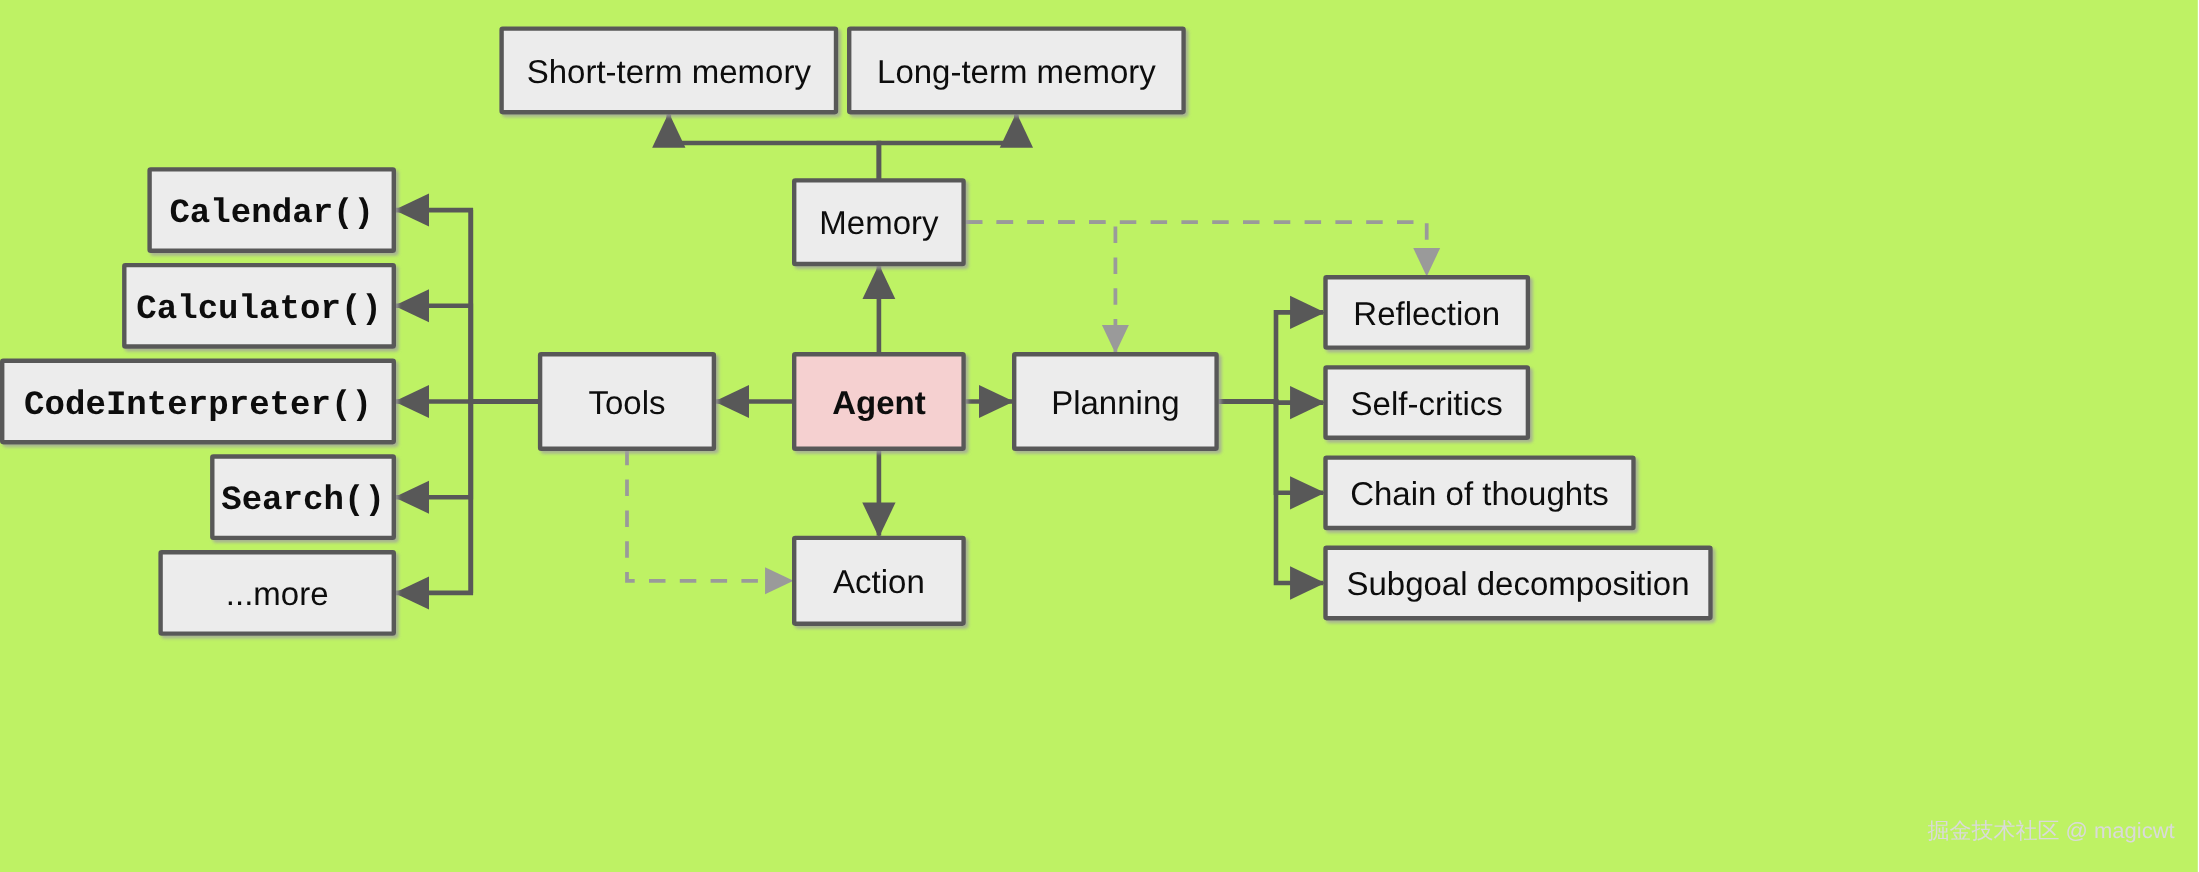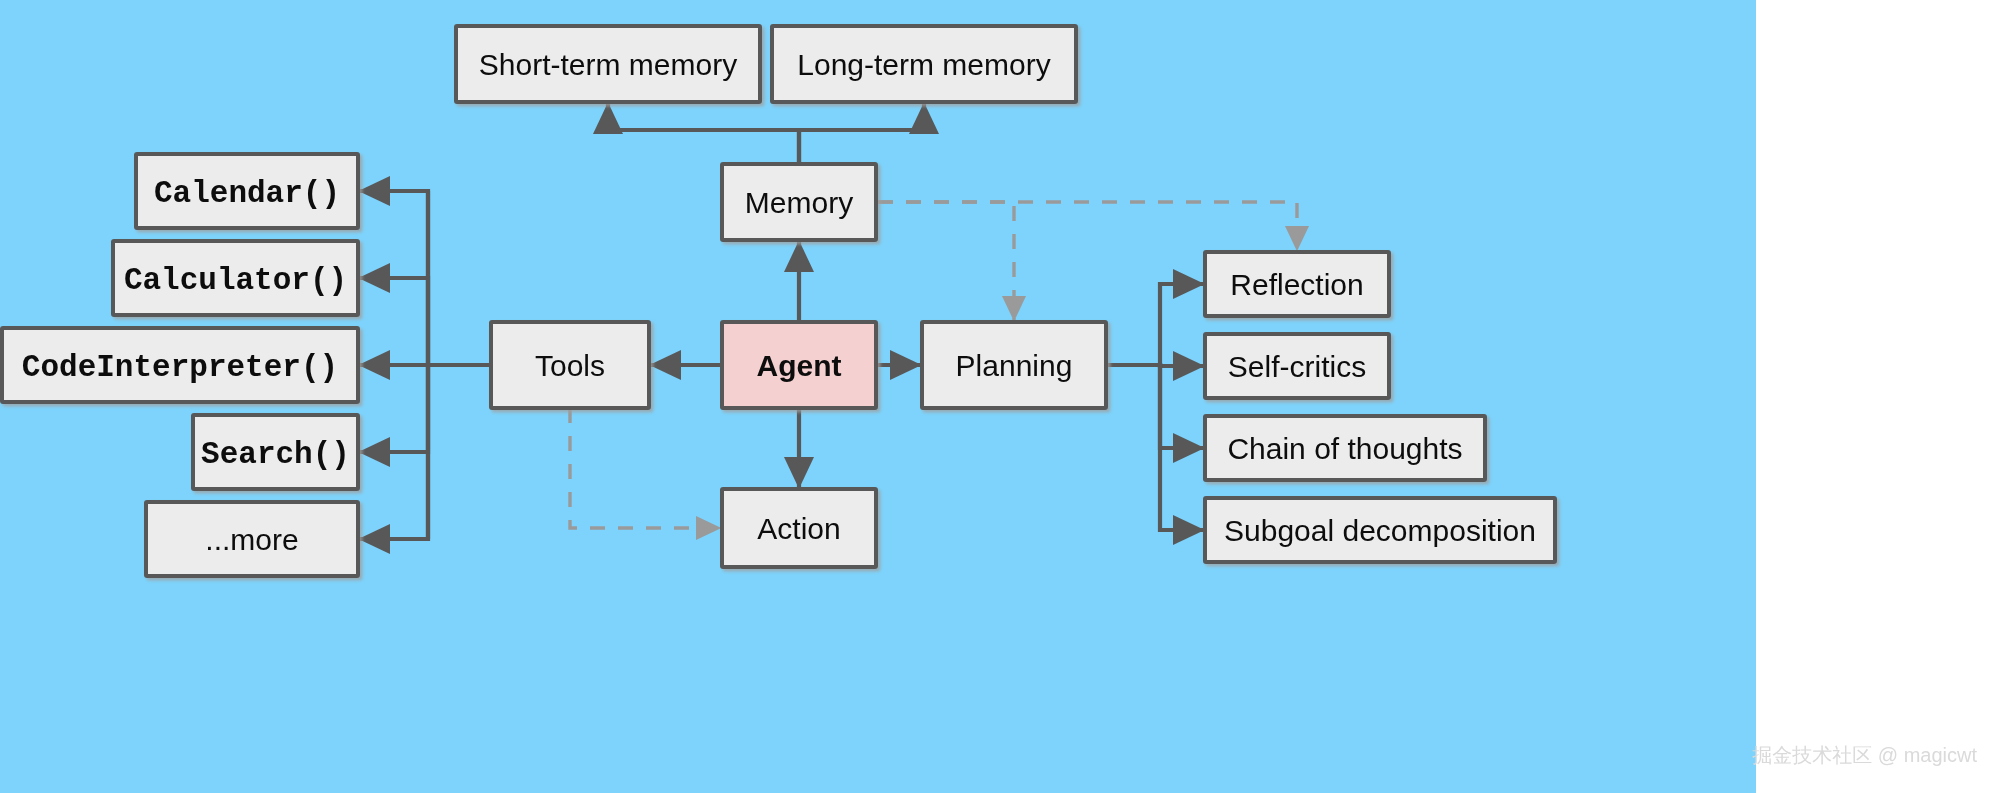--- a/index.html
+++ b/index.html
@@ -1,18 +1,18 @@
 <!DOCTYPE html>
 <html><head>
 <meta charset="utf-8">
 <style>
   html,body{margin:0;padding:0;background:#ffffff;}
   body{width:1999px;height:793px;overflow:hidden;
        font-family:"Liberation Sans", sans-serif;}
-  #stage{position:relative;width:1756px;height:793px;background:#7dd3fc;}
+  #stage{position:relative;width:1998px;height:793px;background:#bef264;}
   svg{display:block;}
   .bxlabel{font-family:"Liberation Sans", sans-serif;font-size:30px;fill:#0d0d0d;}
   .bxlabel.mono{font-family:"Liberation Mono", monospace;font-weight:bold;font-size:31px;}
   .bxlabel.bold{font-weight:bold;}
   .wm{font-family:"Liberation Sans", sans-serif;font-size:20px;fill:#dadada;}
 </style>
 </head>
 <body>
 
 <div id="stage">

